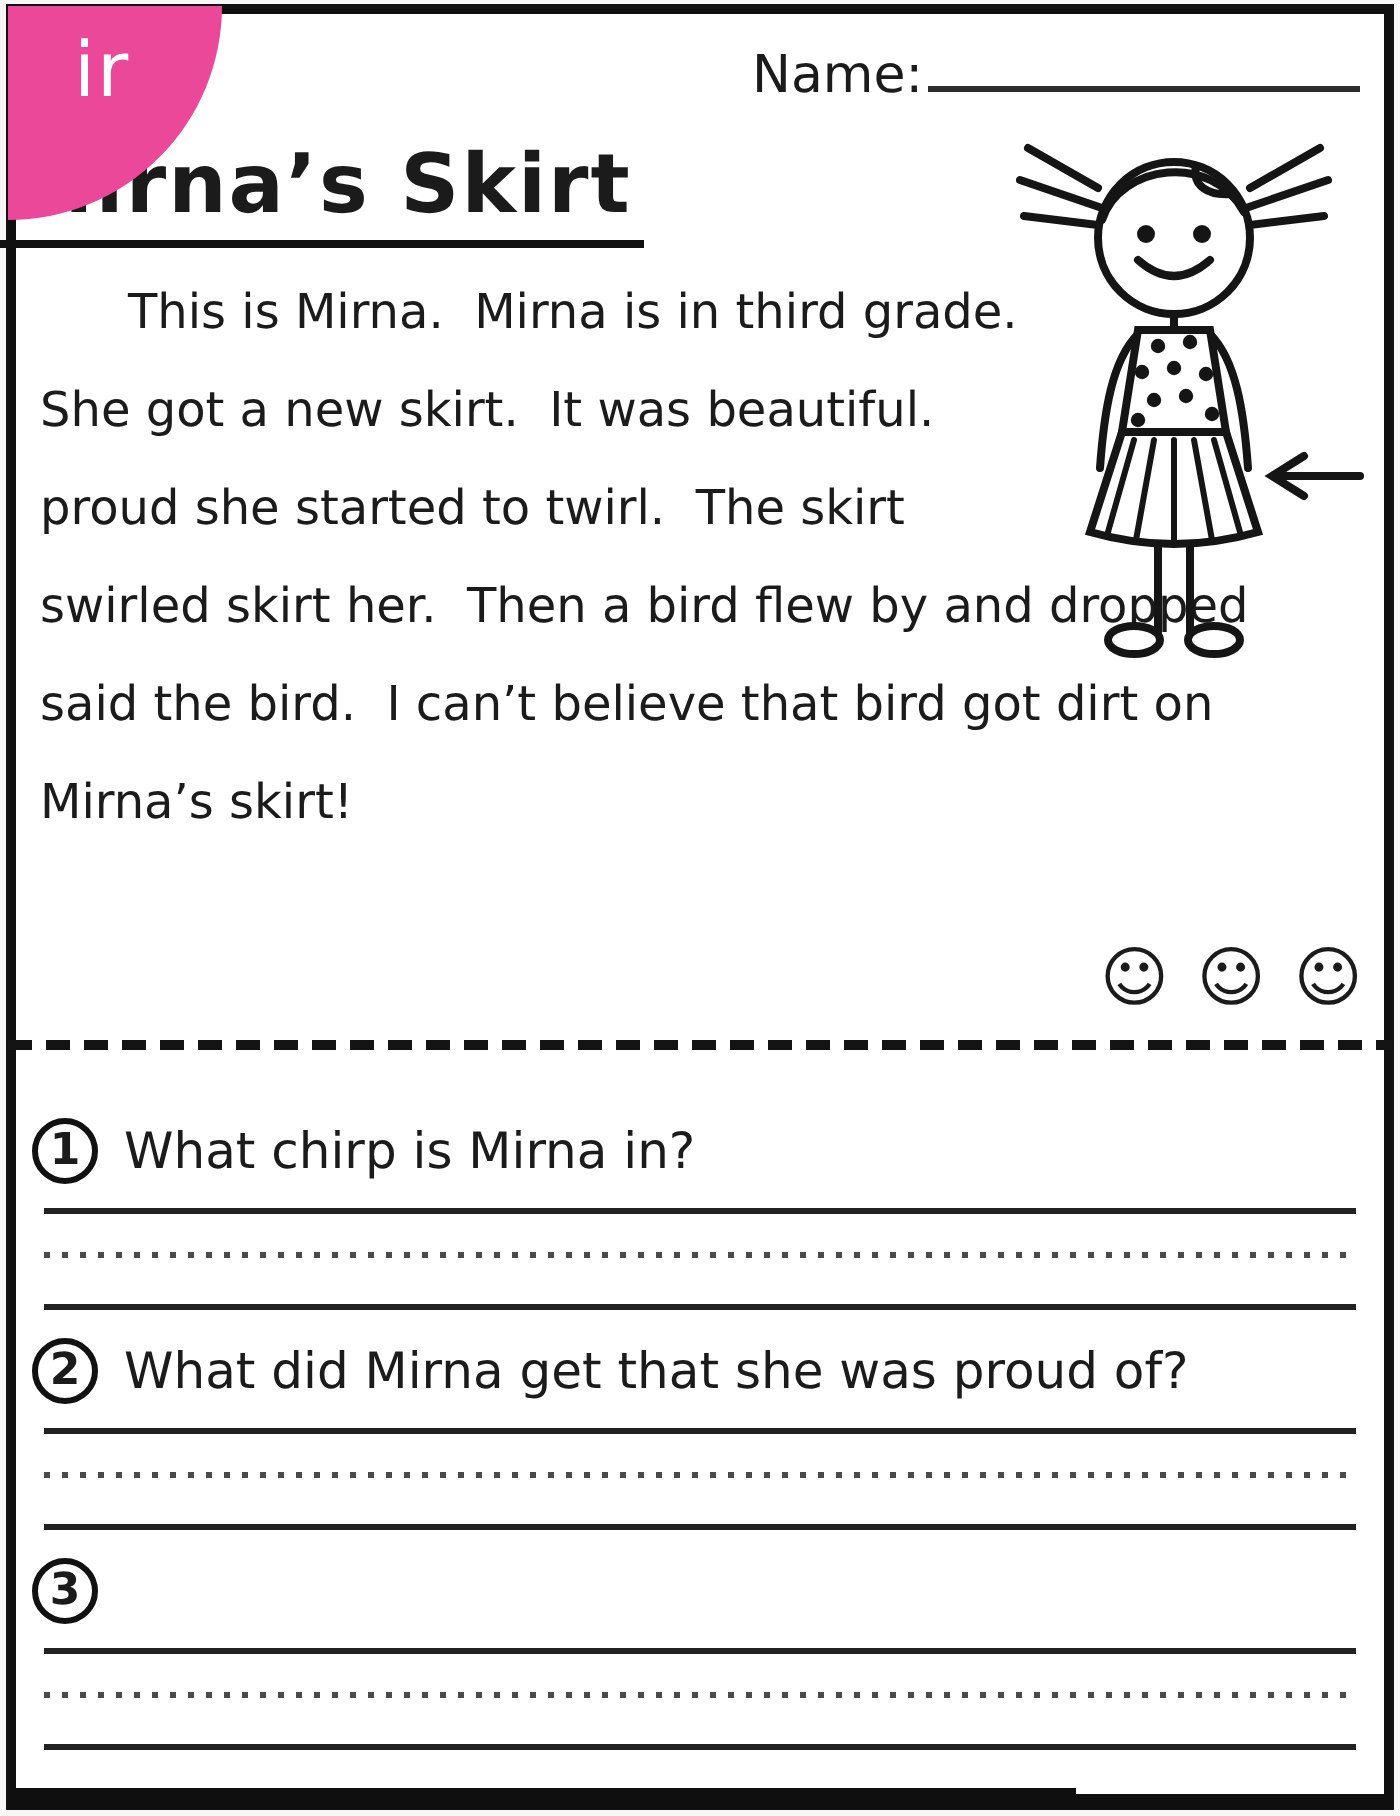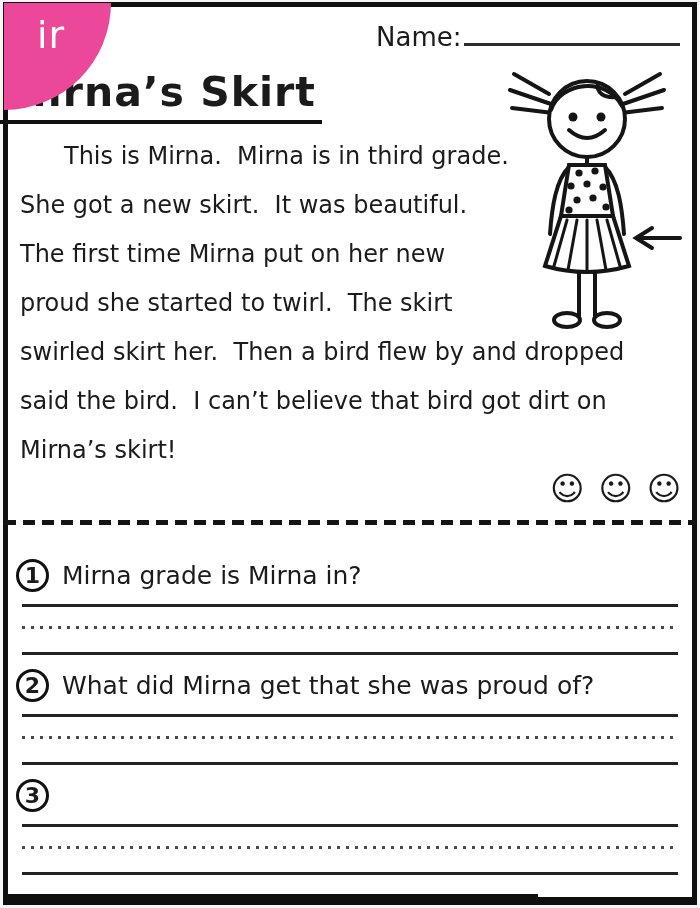--- a/index.html
+++ b/index.html
@@ -163,21 +163,20 @@
   <span>Name:</span><span class="name-line"></span>
 </div>
 
 <div class="title-wrap">
   <span class="page-title">Mirna’s Skirt</span>
 </div>
 
 <div class="story">
   <div class="story-line indent">This is Mirna.  Mirna is in third grade.</div>
   <div class="story-line">She got a new skirt.  It was beautiful.</div>
-  <div class="story-line">The first time Mirna put on her new</div>
   <div class="story-line">proud she started to twirl.  The skirt</div>
   <div class="story-line">swirled skirt her.  Then a bird flew by and dropped</div>
   <div class="story-line">said the bird.  I can’t believe that bird got dirt on</div>
   <div class="story-line">Mirna’s skirt!</div>
 </div>
 
 <svg class="girl-figure" width="182" height="272" viewBox="0 0 182 272" fill="none" stroke="#151515" stroke-width="4" stroke-linecap="round">
 
   <g>
     <line x1="47" y1="30" x2="12" y2="10"></line>
@@ -237,21 +236,21 @@
   <span>☺</span>
   <span>☺</span>
   <span>☺</span>
 </div>
 
 <div class="divider"></div>
 
 <div class="question-block" id="q1">
   <div class="q-row">
     <span class="q-num">1</span>
-    <span>Mirna grade is Mirna in?</span>
+    <span>What chirp is Mirna in?</span>
   </div>
   <div class="ans-line solid l1"></div>
   <div class="ans-line dotted l2"></div>
   <div class="ans-line solid l3"></div>
 </div>
 
 <div class="question-block" id="q2">
   <div class="q-row">
     <span class="q-num">2</span>
     <span>What did Mirna get that she was proud of?</span>

